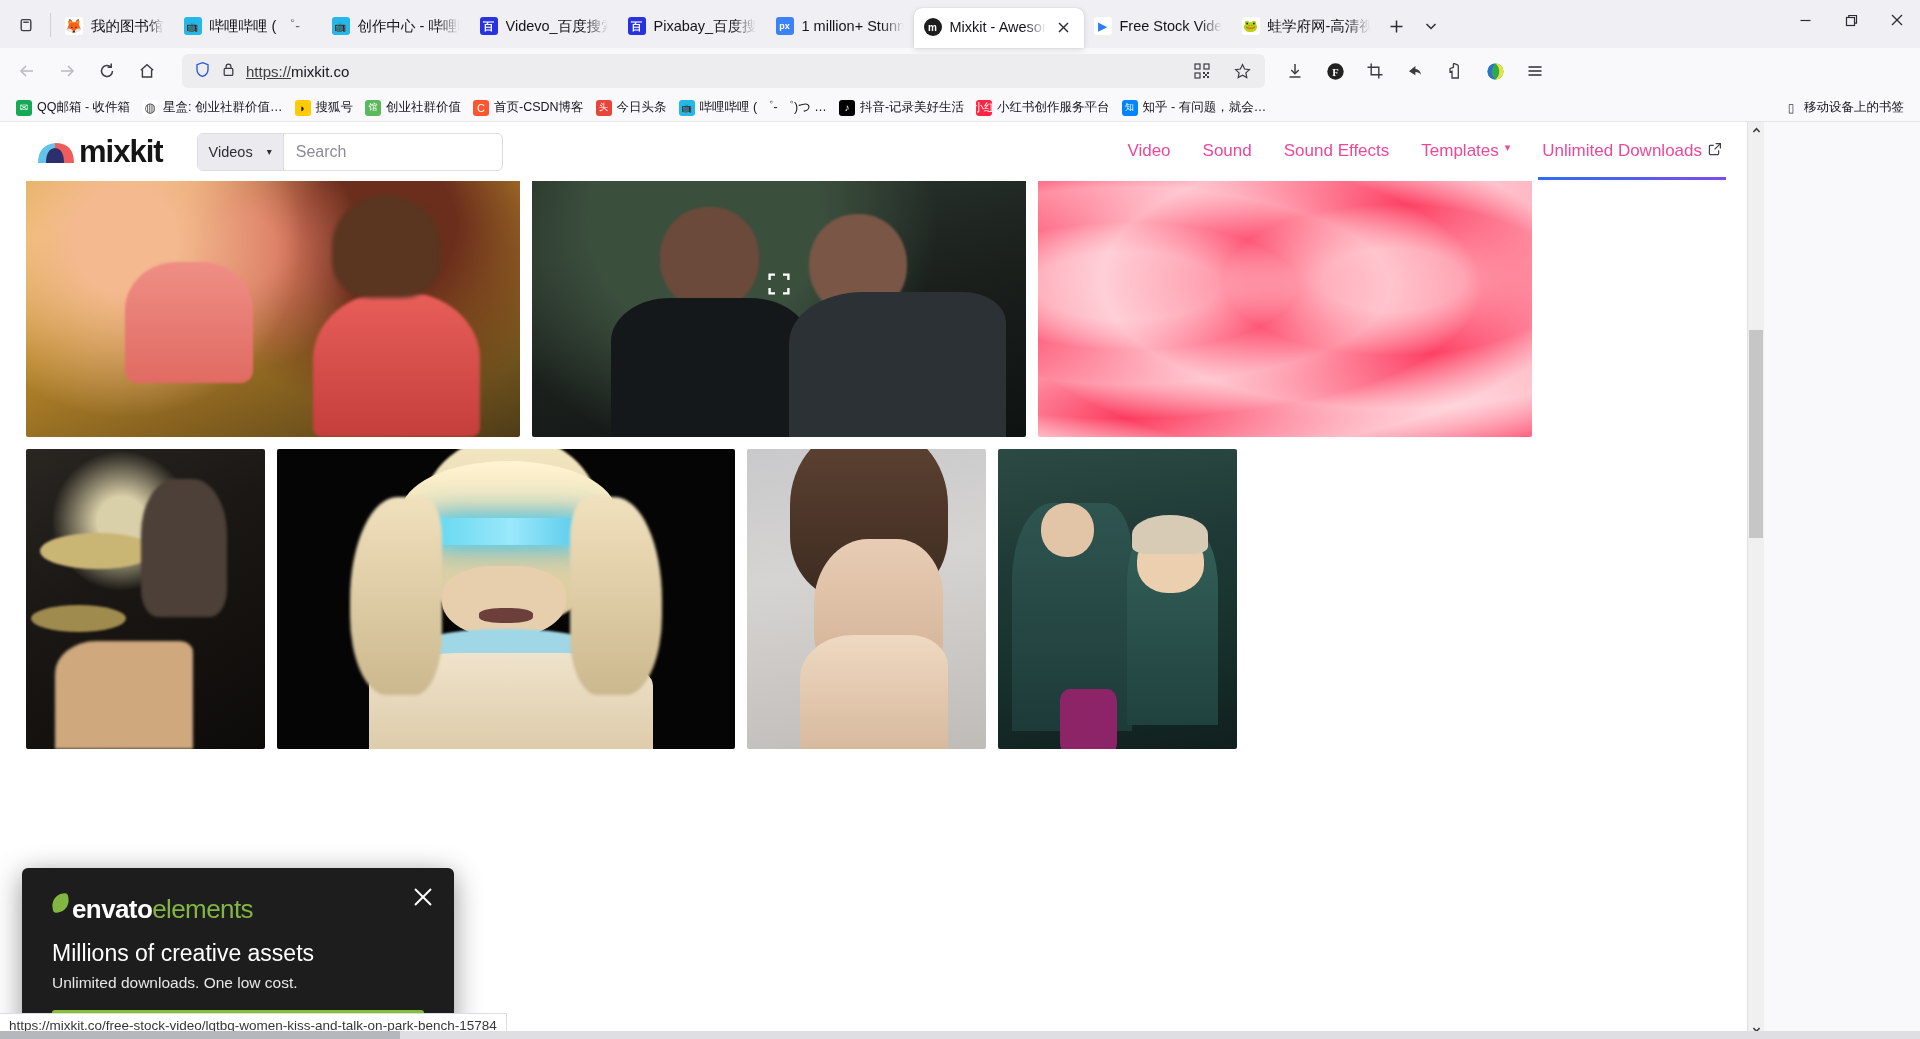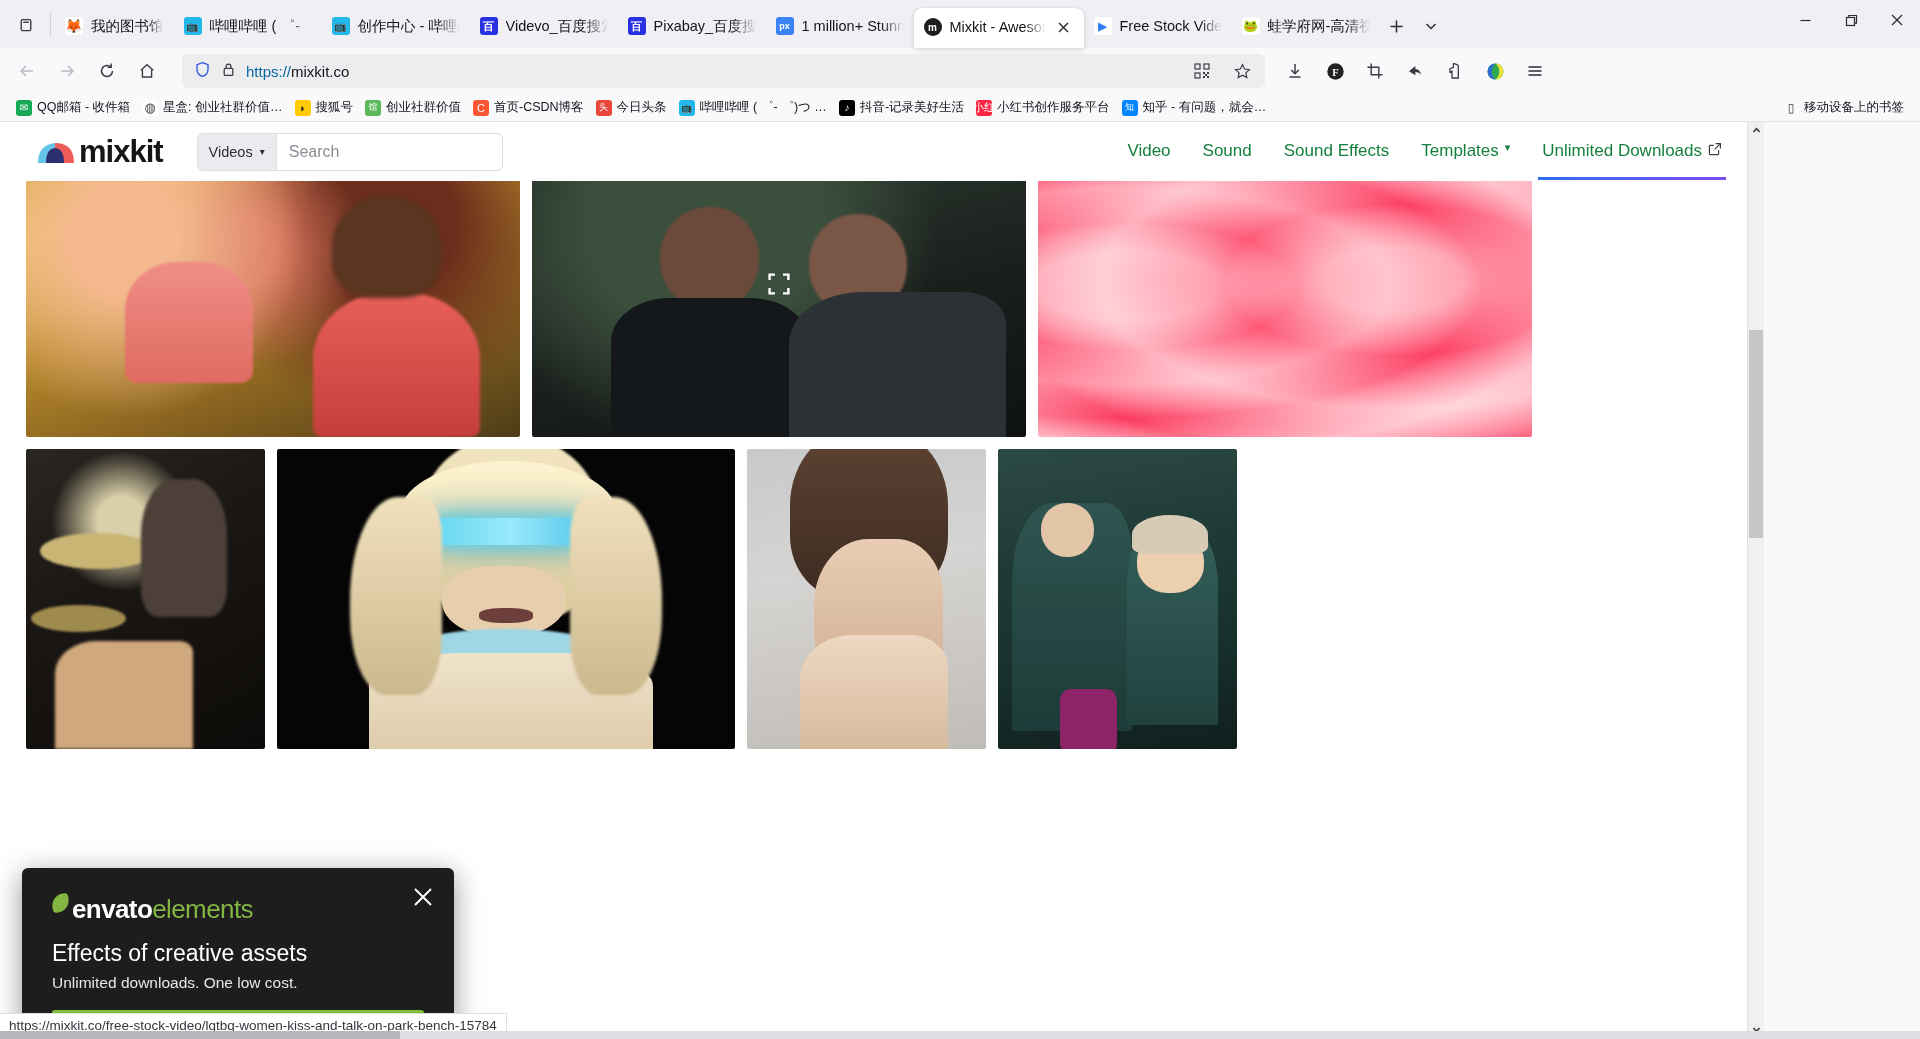--- a/index.html
+++ b/index.html
@@ -57,21 +57,21 @@
   .navbar { height: 46px; background:#f9f9fb; display:flex; align-items:center; padding: 0 8px; gap: 2px; }
   .navbtn { width: 38px; height: 34px; display:flex; align-items:center; justify-content:center;
             border-radius: 4px; color:#5b5b66; }
   .navbtn.disabled { color: #b9b9c2; }
   .urlbar {
     flex: 1; height: 34px; background: #ededf0; border-radius: 6px;
     display:flex; align-items:center; gap: 10px; padding: 0 8px 0 12px;
     margin: 0 10px 0 14px; max-width: 1083px;
   }
   .urlbar .url-text { flex:1; font-size: 15px; color:#15141a; }
-  .urlbar .url-text .scheme { color:#0369a1; }
+  .urlbar .url-text .scheme { color:#404040;text-decoration:underline; }
   .tool-icons { display:flex; align-items:center; gap: 4px; }
   .tool-icons .navbtn { width: 36px; }
 
   
   .bookmarks {
     height: 28px; background:#f9f9fb; display:flex; align-items:center;
     padding: 0 10px; gap: 0px; font-size: 12.5px; color:#15141a;
     border-bottom: 1px solid #e3e3e8;
   }
   .bm { display:flex; align-items:center; gap: 5px; padding: 3px 6px; border-radius:4px; white-space:nowrap; }
@@ -89,29 +89,29 @@
   .logo { display:flex; align-items:center; gap:0px; }
   .logo-mark { width: 36px; height: 26px; position: relative; margin-right: 5px; }
   .logo-text { font-size: 31px; font-weight: 700; letter-spacing: -1px; color:#151515; }
 
   .searchbox {
     margin-left: 34px; height: 38px; width: 306px; border: 1px solid #dcdce1;
     border-radius: 6px; display:flex; align-items:center; overflow:hidden; background:#fff;
   }
   .search-cat {
     height:100%; background:#ebebef; padding: 0 11px; display:flex; align-items:center;
-    gap: 7px; font-size: 14.5px; color:#2c2c33; border-right:1px solid #dcdce1;
+    gap: 14px; font-size: 14.5px; color:#2c2c33; border-right:1px solid #dcdce1;
   }
   .search-input { flex:1; border:0; outline:0; font-size: 16px; color:#15141a; padding: 0 12px;
     font-family:"Liberation Sans", sans-serif; background:transparent;}
   .search-input::placeholder { color:#8c8c96; }
 
   .nav { margin-left: auto; display:flex; align-items:center; gap: 0; }
   .nav a {
-    font-size: 17px; color:#15803d; text-decoration:none; padding: 18px 16px 19px 16px;
+    font-size: 17px; color:#ec4899; text-decoration:none; padding: 18px 16px 19px 16px;
     display:flex; align-items:flex-start; gap:6px; position:relative; white-space:nowrap;
   }
   .nav a.active-underline::after {
     content:""; position:absolute; left: 12px; right: 12px; bottom: 0; height: 3px;
     background: linear-gradient(90deg,#2c6ef2,#7d4bf0);
   }
 
   
   .grid-wrap { position:absolute; top: 59px; left: 0; right: 0; bottom: 0; overflow:hidden; background:#fff; }
   .row { display:flex; gap: 12px; padding: 0 26px; }
@@ -531,21 +531,21 @@
         <svg width="22" height="22" viewBox="0 0 22 22" stroke="#fff" stroke-width="2">
             <line x1="3" y1="3" x2="19" y2="19"></line>
             <line x1="19" y1="3" x2="3" y2="19"></line>
           </svg>
       </div>
       <div class="ev-logo">
         <span class="ev-leaf"></span>
         <span class="ev-a">envato</span>
         <span class="ev-b">elements</span>
       </div>
-      <div class="ev-h">Effects of creative assets</div>
+      <div class="ev-h">Millions of creative assets</div>
       <div class="ev-p">Unlimited downloads. One low cost.</div>
       <div class="ev-btn">
         <span>Get Unlimited Downloads</span>
         <span>
           <svg width="14" height="14" viewBox="0 0 14 14" fill="none" stroke="#fff" stroke-width="1.3">
               <path d="M7.6 1.6H12.4V6.4"></path>
               <path d="M12.4 1.6 6.6 7.4"></path>
               <path d="M10.6 8.2v3.6a.8.8 0 0 1-.8.8H2.2a.8.8 0 0 1-.8-.8V4.2a.8.8 0 0 1 .8-.8h3.6"></path>
             </svg>
         </span>

